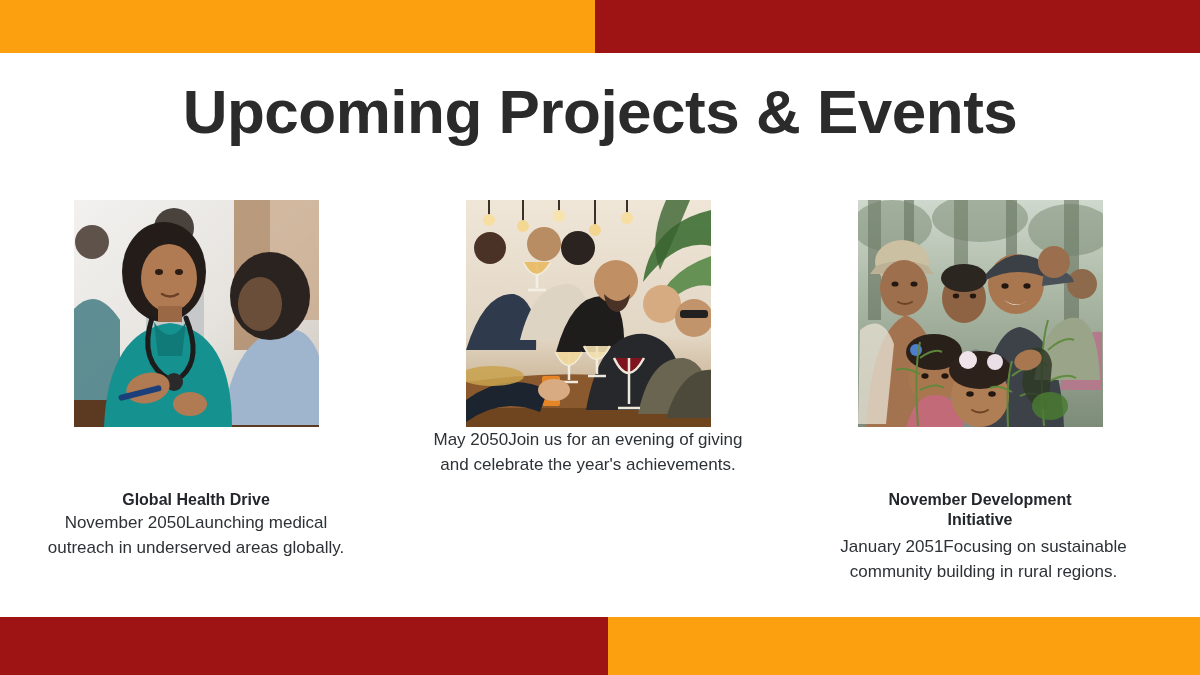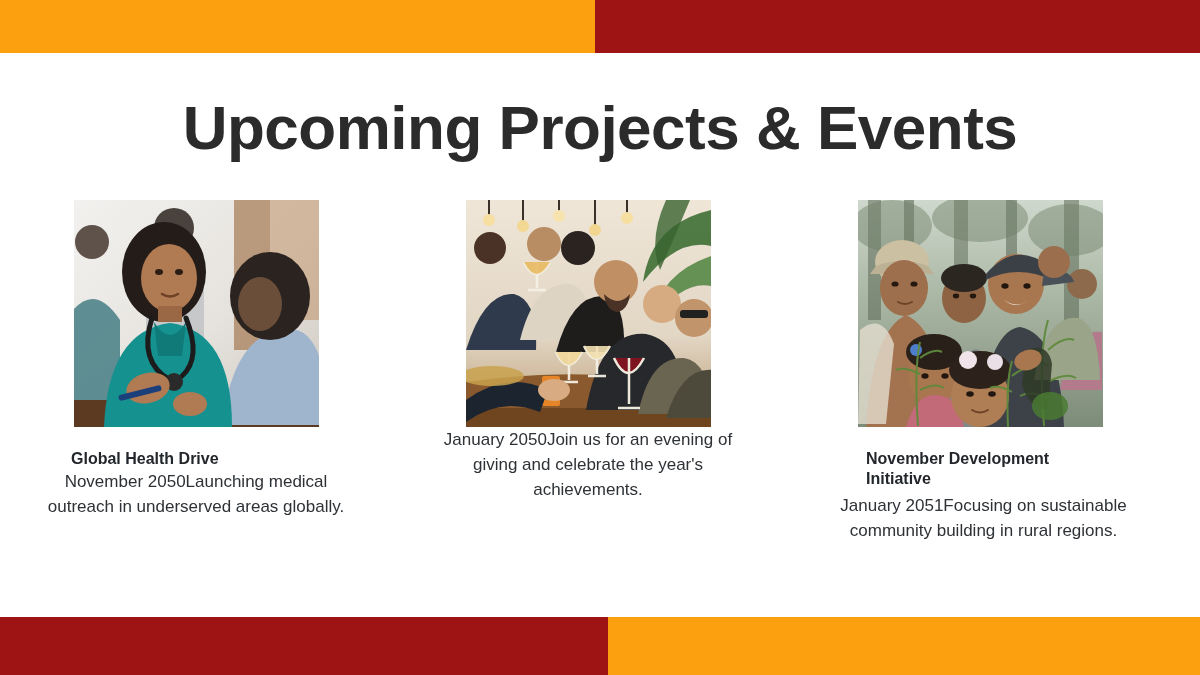--- a/index.html
+++ b/index.html
@@ -28,21 +28,21 @@
   .bar-seg { height: 100%; }
 
   .bar-top .seg-a    { width: 595px;  background: var(--accent-orange); }
   .bar-top .seg-b    { width: 605px;  background: var(--accent-red); }
   .bar-bottom .seg-a { width: 608px;  background: var(--accent-red); }
   .bar-bottom .seg-b { width: 592px;  background: var(--accent-orange); }
 
   
   .page-title {
     position: absolute;
-    top: 92px;
+    top: 76px;
     left: 0;
     width: 1200px;
     text-align: center;
     font-size: 62px;
     line-height: 72px;
     font-weight: 700;
     letter-spacing: -0.5px;
     color: #2b2b2b;
     font-family: "Liberation Sans", sans-serif;
     white-space: nowrap;
@@ -67,22 +67,23 @@
   .card-photo {
     width: 245px;
     height: 227px;
     overflow: hidden;
     position: relative;
     background: #cfcfcf;
   }
   .card-photo svg { display: block; }
 
   .card-title {
-    margin-top: 22px;
+    margin-top: 63px;
     width: 250px;
+    text-align: center;
     font-size: 16px;
     line-height: 20px;
     font-weight: 700;
     color: #23272b;
   }
   .card-desc {
     width: 312px;
     text-align: center;
     font-size: 17px;
     line-height: 25px;
@@ -227,21 +228,21 @@
         </g>
 
         <rect x="76" y="176" width="18" height="30" rx="2" fill="#f08a28" opacity="0.9"></rect>
 
         <path d="M0 200 q40 -30 82 -10 l-8 22 q-38 -16 -74 10z" fill="#1c2430"></path>
         <ellipse cx="88" cy="190" rx="16" ry="11" fill="#d8ab82"></ellipse>
 
         <ellipse cx="26" cy="176" rx="32" ry="10" fill="#c9a24e" opacity="0.85"></ellipse>
       </svg>
     </div>
-    <div class="card-desc">January 2050Join us for an evening of giving and celebrate the year's achievements.</div>
+    <div class="card-desc">May 2050Join us for an evening of giving and celebrate the year's achievements.</div>
   </div>
 
   <div class="card card-3">
     <div class="card-photo">
       <svg width="245" height="227" viewBox="0 0 245 227" xmlns="http://www.w3.org/2000/svg">
         <defs>
           <linearGradient id="bg3" x1="0" y1="0" x2="0" y2="1">
             <stop offset="0%" stop-color="#cfd8cd"></stop>
             <stop offset="45%" stop-color="#a8b5a2"></stop>
             <stop offset="100%" stop-color="#7d8c79"></stop>

